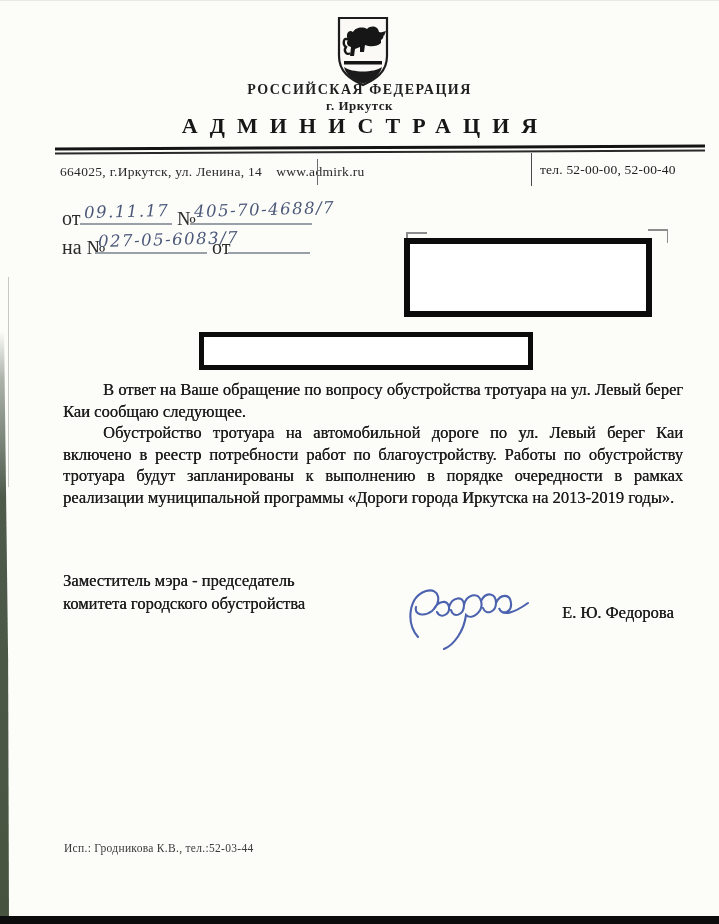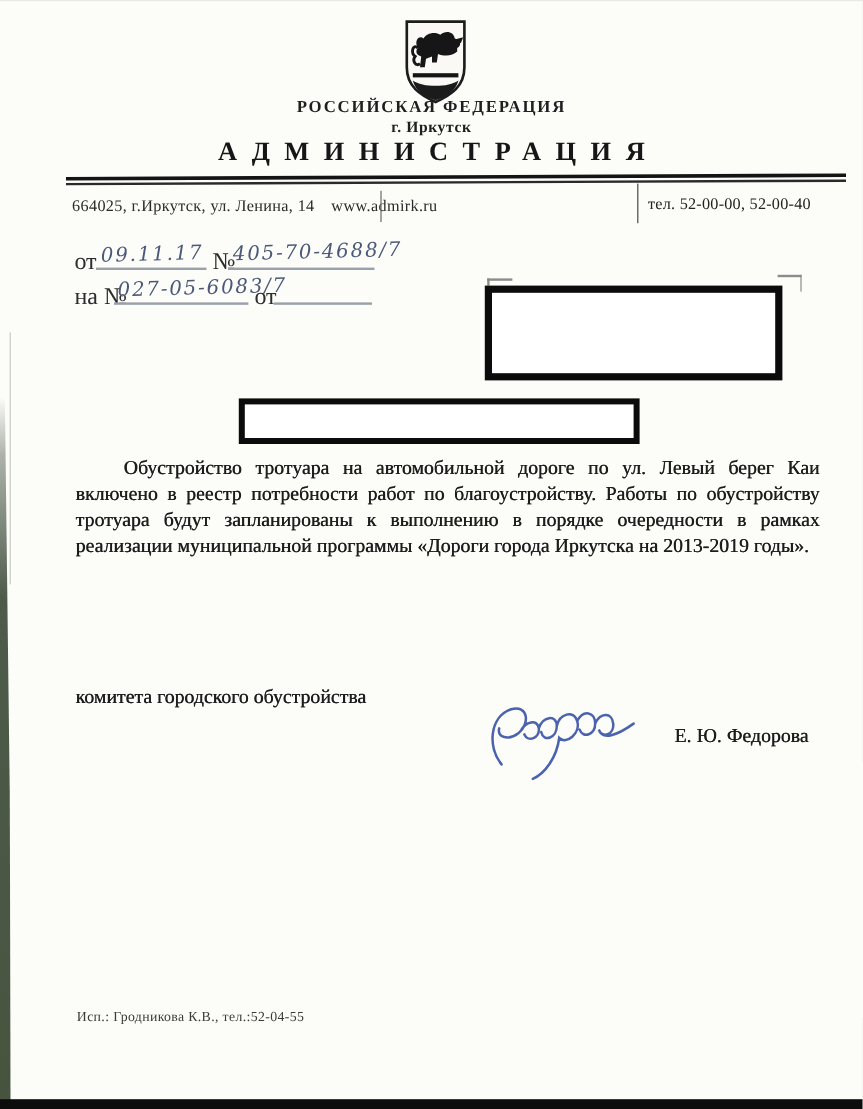--- a/index.html
+++ b/index.html
@@ -158,30 +158,32 @@
 
   <div class="mark" style="left:406px;top:231px;width:21px;height:1.5px;"></div>
   <div class="mark" style="left:406px;top:231px;width:1.5px;height:13px;"></div>
   <div class="mark" style="left:648px;top:228px;width:20px;height:1.5px;"></div>
   <div class="mark" style="left:666.5px;top:228px;width:1.5px;height:14px;"></div>
 
   <div class="redact" style="left:404px;top:237px;width:248px;height:79px;"></div>
   <div class="redact b2" style="left:199px;top:331px;width:334px;height:38px;"></div>
 
   <div class="body-text">
+    <p>В ответ на Ваше обращение по вопросу обустройства тротуара на ул. Левый берег Каи сообщаю следующее.</p>
     <p>Обустройство тротуара на автомобильной дороге по ул. Левый берег Каи включено в реестр потребности работ по благоустройству. Работы по обустройству тротуара будут запланированы к выполнению в порядке очередности в рамках реализации муниципальной программы «Дороги города Иркутска на 2013-2019 годы».</p>
   </div>
 
   <div class="sig-position">
+    <div>Заместитель мэра - председатель</div>
     <div>комитета городского обустройства</div>
   </div>
 
   <div class="sig-scribble" aria-label="Федорова">
     <svg width="150" height="80" viewBox="0 0 150 80">
       <path d="M22 58 C10 44 12 18 30 12 C44 8 46 24 36 32 C28 38 18 36 20 28 M38 30 C42 22 52 20 53 28 C54 36 44 40 41 33 M53 28 C56 18 68 16 68 26 C68 36 57 40 55 31 M68 26 C70 16 82 12 85 22 C88 32 76 42 70 36 C68 52 58 66 48 70 M85 22 C90 12 100 14 100 24 C100 33 90 37 87 29 M100 24 C104 15 114 14 115 24 C116 33 106 37 103 29 C106 38 118 34 132 24" fill="none" stroke="#4b62ae" stroke-width="2.1" stroke-linecap="round"></path>
     </svg>
   </div>
 
   <div class="sig-name">Е. Ю. Федорова</div>
 
-  <div class="footer-exec">Исп.: Гродникова К.В., тел.:52-04-55</div>
+  <div class="footer-exec">Исп.: Гродникова К.В., тел.:52-03-44</div>
 
 </div>
 
 </body></html>

